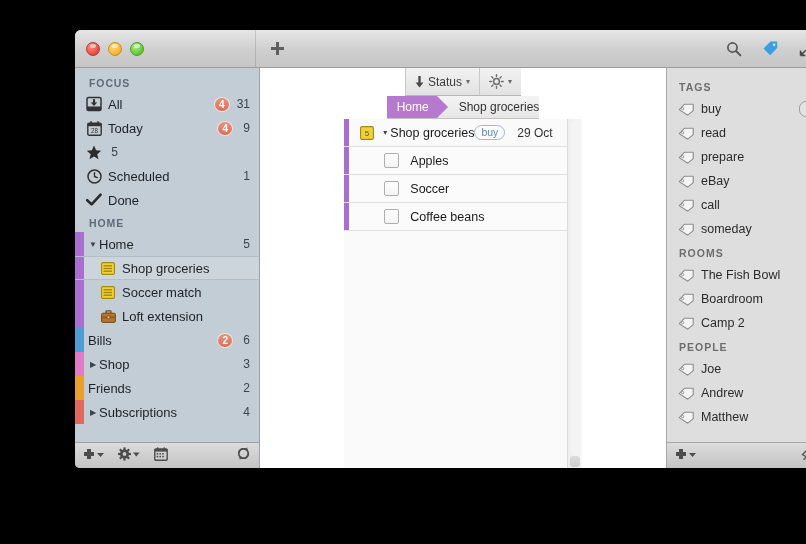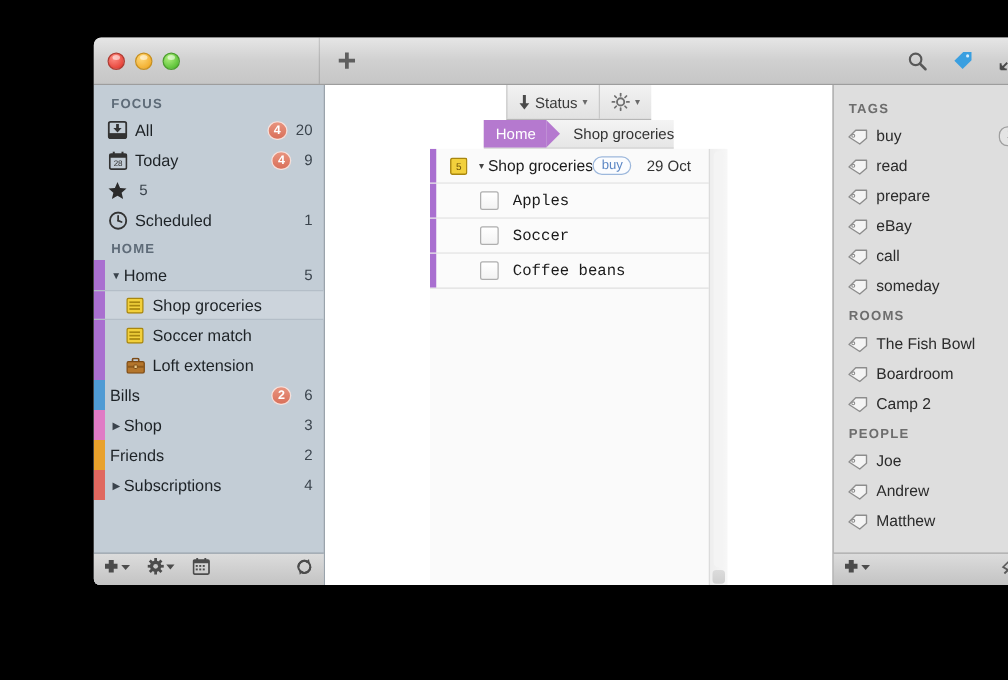--- a/index.html
+++ b/index.html
@@ -149,21 +149,21 @@
   .tasklist { flex: 1 1 auto; position: relative; overflow: hidden; background: #fafafa; display:flex; }
   .tl-rows { flex: 1 1 auto; min-width:0; }
   .trow {
     height: 28px; display: flex; align-items: center;
     border-bottom: 1px solid #e0e0e0;
     position: relative; box-sizing: border-box;
     padding-right: 10px;
   }
   .trow .strip { position:absolute; left:0; top:0; width:5px; height:100%; background:#a96fd0; }
   .trow.header { background: #fafafa; }
-  .trow.child { background: #fbfbfb; font-family: Liberation Mono, monospace; }
+  .trow.child { background: #fbfbfb; }
   .tl-icon { width: 16px; height: 16px; flex:0 0 16px; margin-left: 15px; margin-right: 8px; display:flex;align-items:center;justify-content:center;}
   .tl-disclose { font-size: 8px; color: #444; margin-right: 3px; }
   .tl-title { font-size: 12.5px; color: #1a1a1a; flex: 1 1 auto; white-space:nowrap; overflow:hidden;}
   .tag-pill {
     font-size: 10.5px; color: #5b86c4;
     border: 1px solid #9db8dc; border-radius: 8px;
     padding: 1px 6px 2px; margin-right: 12px; line-height:1;
     background: #fbfcfe;
   }
   .tdate { font-size: 12px; color: #333; margin-right: 4px; }
@@ -267,21 +267,21 @@
                 <svg width="16" height="16" viewBox="0 0 16 16">
       <rect x="1" y="1.5" width="14" height="13" rx="1.5" fill="none" stroke="#333" stroke-width="1.5"></rect>
       <rect x="1" y="10.5" width="14" height="4" fill="#333"></rect>
       <rect x="6.9" y="3.2" width="2.2" height="4.2" fill="#333"></rect>
       <path d="M4.7 6.4 L8 10 L11.3 6.4 Z" fill="#333"></path>
                 </svg>
               </span>
             </span>
             <span class="sb-label">All</span>
             <span class="badge">4</span>
-            <span class="sb-count">20</span>
+            <span class="sb-count">31</span>
           </div>
           <div class="sb-row">
             <span class="sb-icon">
               <span style="display: flex; align-items: center; justify-content: center;">
                 <svg width="15" height="15" viewBox="0 0 15 15">
       <rect x="0.8" y="2.2" width="13.4" height="12" rx="1.2" fill="none" stroke="#333" stroke-width="1.4"></rect>
       <rect x="0.8" y="2.2" width="13.4" height="3" fill="#333"></rect>
       <rect x="3.2" y="0.3" width="1.6" height="2.6" fill="#333"></rect>
       <rect x="10.2" y="0.3" width="1.6" height="2.6" fill="#333"></rect>
       <text x="7.5" y="11.6" font-size="6.4" font-family="Liberation Sans, sans-serif" fill="#333" text-anchor="middle">28</text>
@@ -307,20 +307,31 @@
               <span style="display: flex; align-items: center; justify-content: center;">
                 <svg width="15" height="15" viewBox="0 0 15 15">
       <circle cx="7.5" cy="7.5" r="6.5" fill="none" stroke="#333" stroke-width="1.5"></circle>
       <line x1="7.5" y1="7.5" x2="7.5" y2="3.6" stroke="#333" stroke-width="1.4" stroke-linecap="round"></line>
       <line x1="7.5" y1="7.5" x2="10.3" y2="8.6" stroke="#333" stroke-width="1.4" stroke-linecap="round"></line>
                 </svg>
               </span>
             </span>
             <span class="sb-label">Scheduled</span>
             <span class="sb-count">1</span>
+          </div>
+          <div class="sb-row">
+            <span class="sb-icon">
+              <span style="display: flex; align-items: center; justify-content: center;">
+                <svg width="16" height="14" viewBox="0 0 16 14">
+      <path d="M1.2 7.2 L5.6 11.4 L14.6 1.6" fill="none" stroke="#2b2b2b" stroke-width="2.6" stroke-linecap="round" stroke-linejoin="round"></path>
+                </svg>
+              </span>
+            </span>
+            <span class="sb-label">Done</span>
+            <span class="sb-count"></span>
           </div>
           <div class="sb-header">HOME</div>
           <div class="sb-row indent2">
             <div class="colorstrip" style="background: rgb(169, 111, 208);"></div>
             <span class="disclose">▼</span>
             <span class="sb-label">Home</span>
             <span class="sb-count">5</span>
           </div>
           <div class="sb-row selected indent">
             <div class="colorstrip" style="background: rgb(169, 111, 208);"></div>

